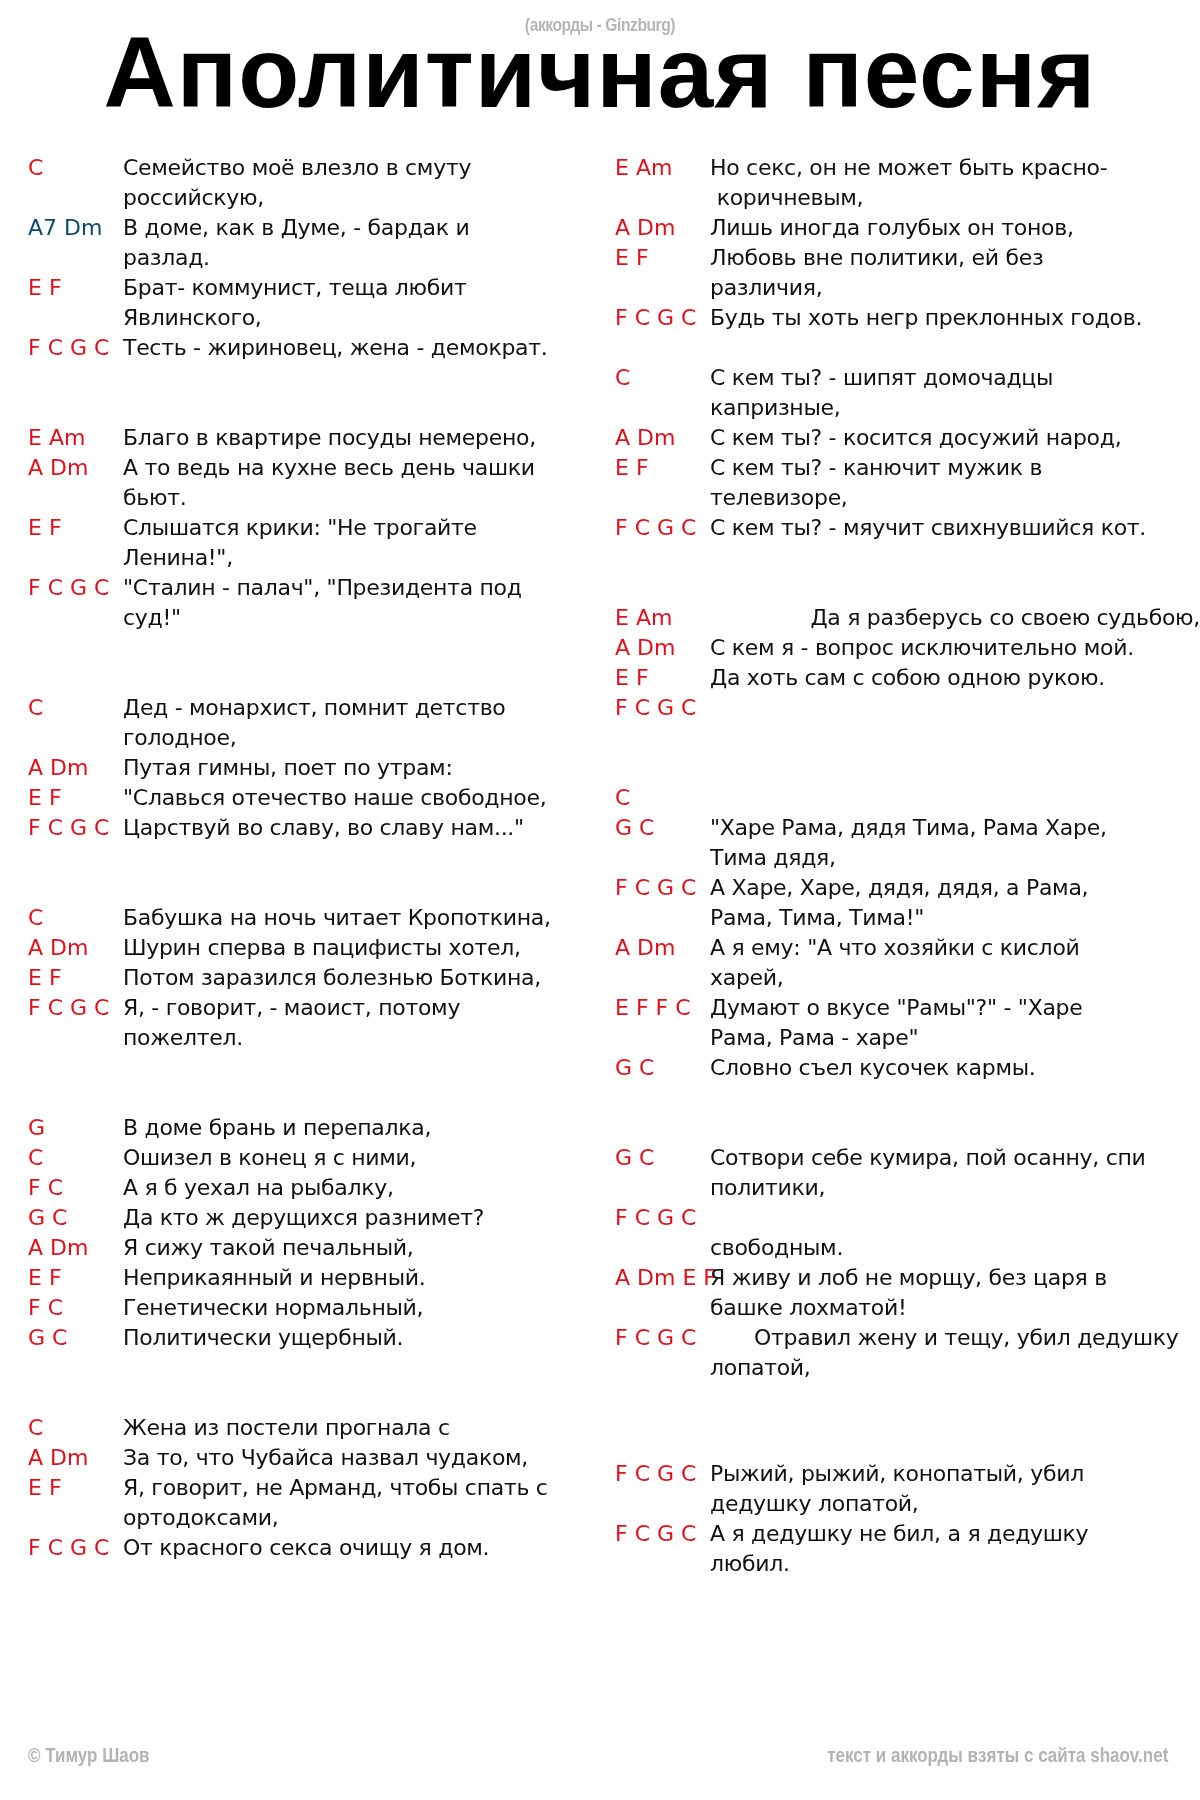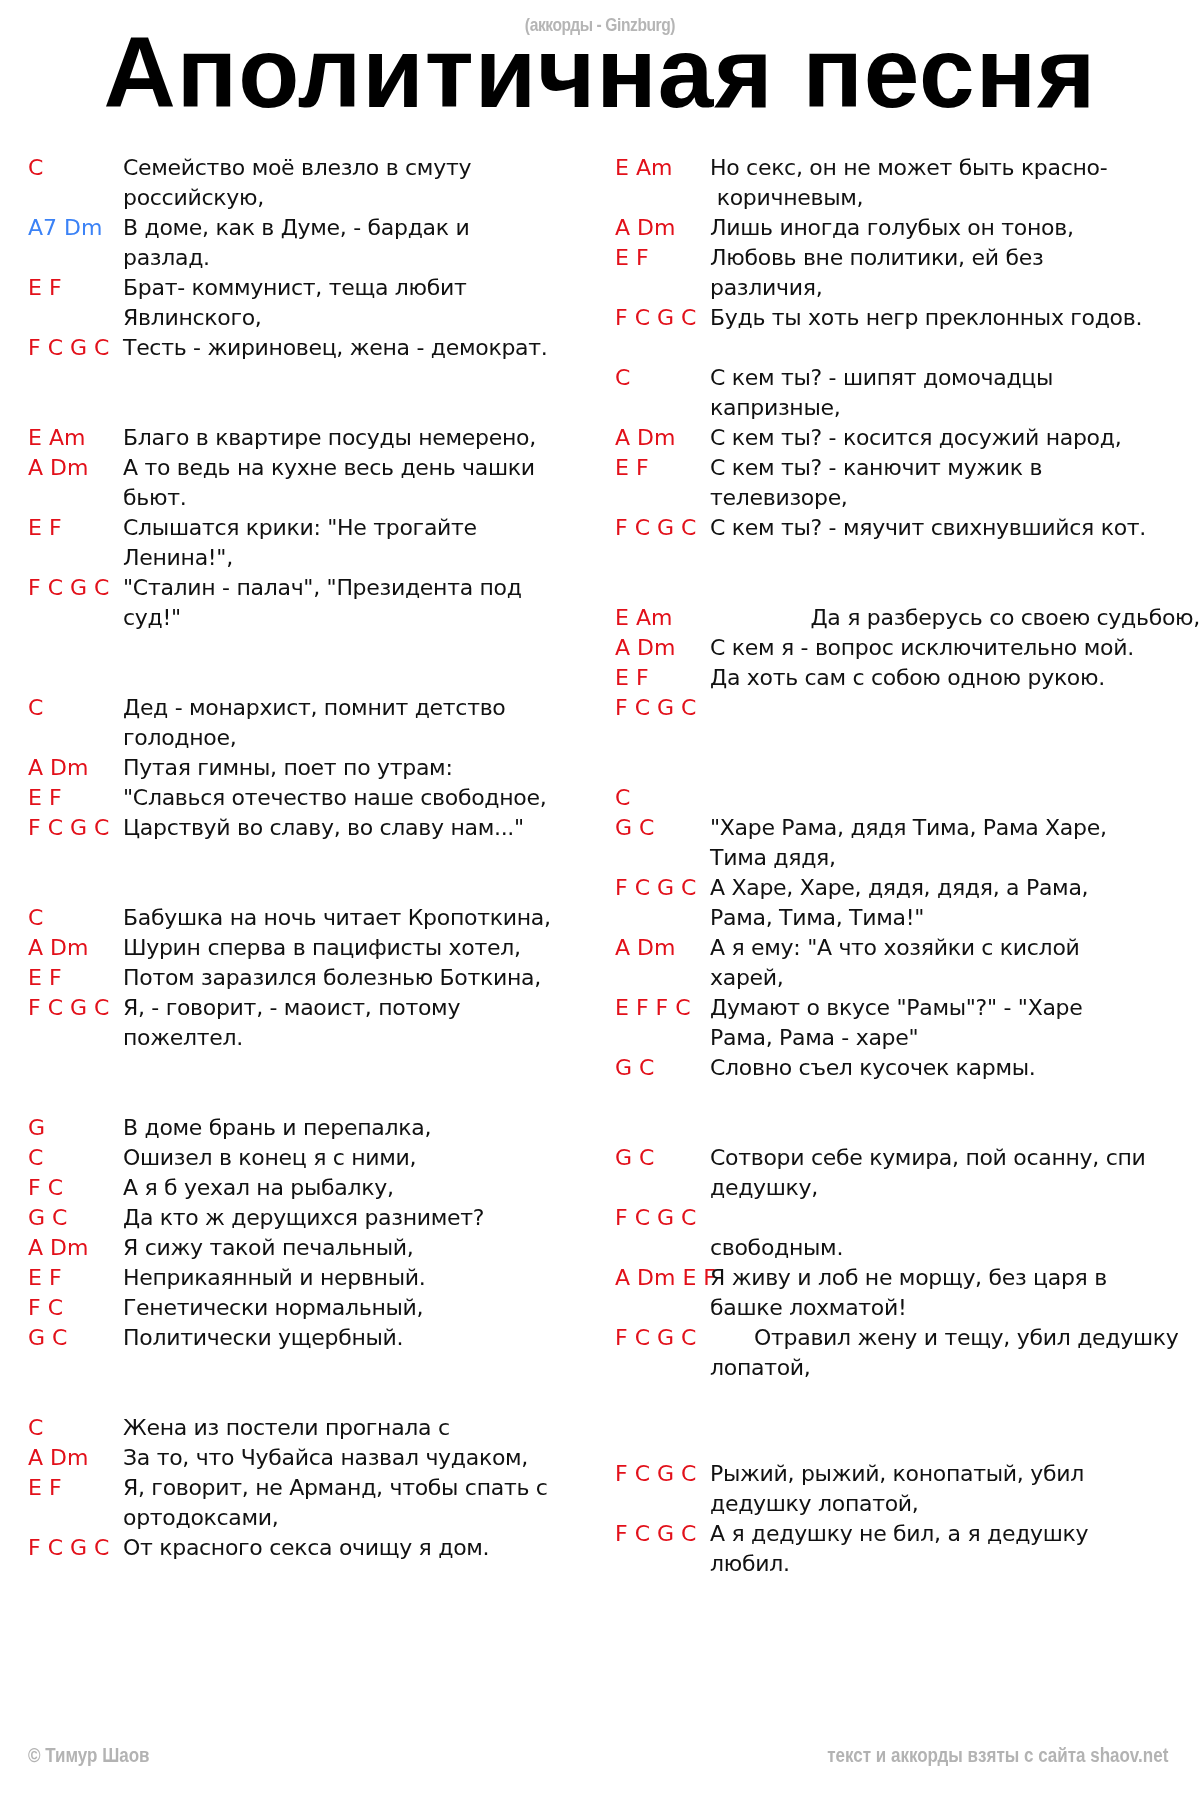--- a/index.html
+++ b/index.html
@@ -41,21 +41,21 @@
     <div class="block">
       <div class="line">
         <span class="chord" style="color: rgb(226, 16, 26);">C</span>
         <span class="lyric" style="white-space: pre;">Семейство моё влезло в смуту</span>
       </div>
       <div class="line">
         <span class="chord" style="color: rgb(226, 16, 26);"></span>
         <span class="lyric" style="white-space: pre;">российскую,</span>
       </div>
       <div class="line">
-        <span class="chord" style="color: #3b82f6;">A7 Dm</span>
+        <span class="chord" style="color: #0c4a6e;">A7 Dm</span>
         <span class="lyric" style="white-space: pre;">В доме, как в Думе, - бардак и</span>
       </div>
       <div class="line">
         <span class="chord" style="color: rgb(226, 16, 26);"></span>
         <span class="lyric" style="white-space: pre;">разлад.</span>
       </div>
       <div class="line">
         <span class="chord" style="color: rgb(226, 16, 26);">E F</span>
         <span class="lyric" style="white-space: pre;">Брат- коммунист, теща любит</span>
       </div>
@@ -319,21 +319,21 @@
       </div>
     </div>
     <div class="gap2"></div>
     <div class="block">
       <div class="line">
         <span class="chord" style="color: rgb(226, 16, 26);">G C</span>
         <span class="lyric" style="white-space: pre;">Сотвори себе кумира, пой осанну, спи</span>
       </div>
       <div class="line">
         <span class="chord" style="color: rgb(226, 16, 26);"></span>
-        <span class="lyric" style="white-space: pre;">дедушку,</span>
+        <span class="lyric" style="white-space: pre;">политики,</span>
       </div>
       <div class="line">
         <span class="chord" style="color: rgb(226, 16, 26);">F C G C</span>
       </div>
       <div class="line">
         <span class="chord" style="color: rgb(226, 16, 26);"></span>
         <span class="lyric" style="white-space: pre;">свободным.</span>
       </div>
       <div class="line">
         <span class="chord" style="color: rgb(226, 16, 26);">A Dm E F</span>

